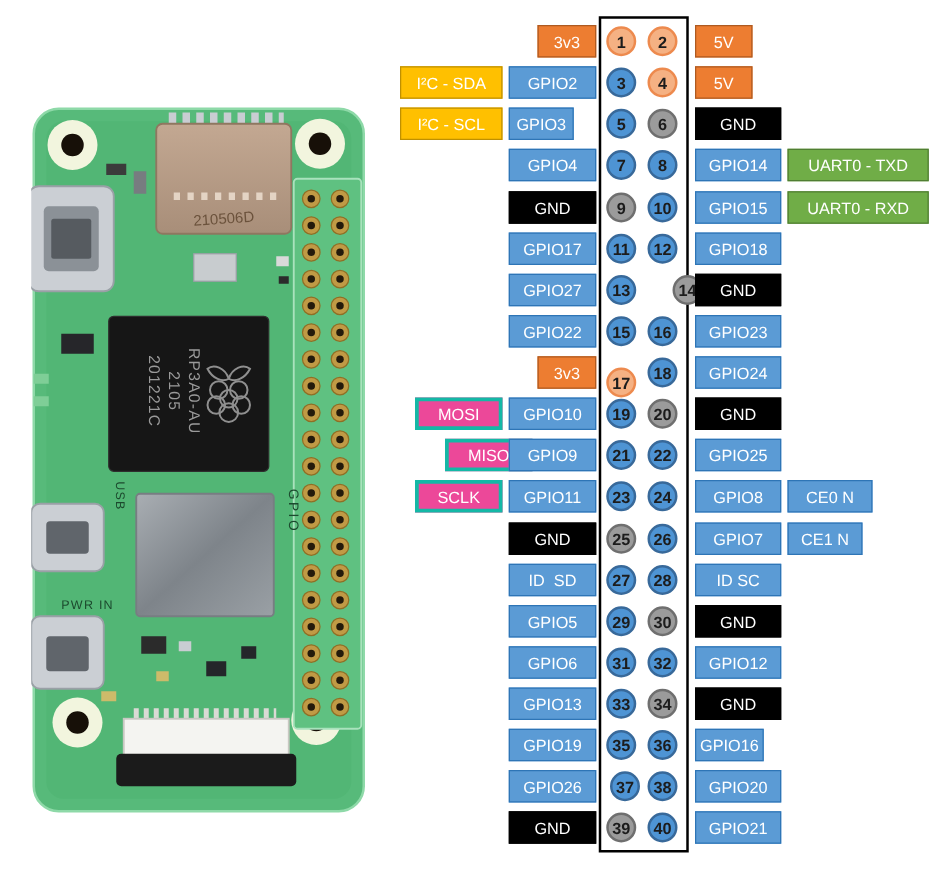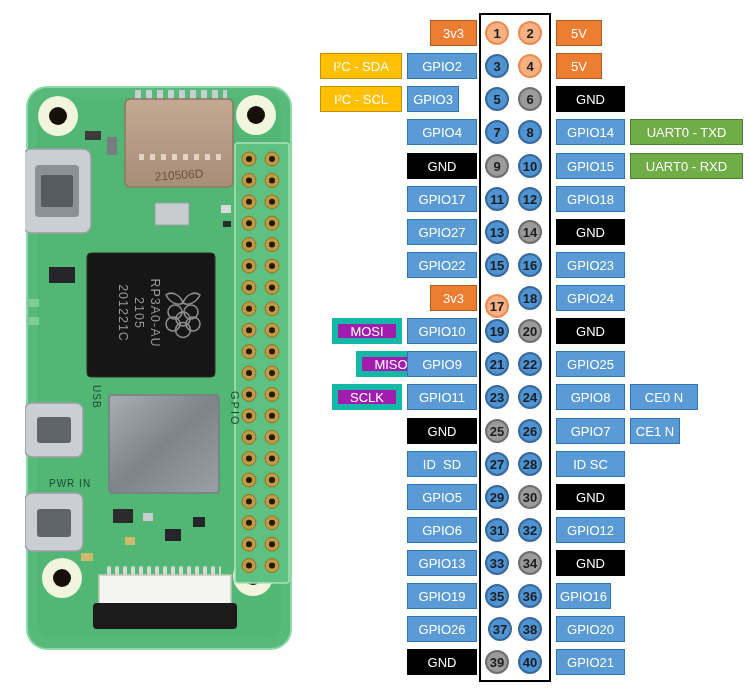--- a/index.html
+++ b/index.html
@@ -12,21 +12,21 @@
     position:absolute;left:479px;top:13px;width:72px;height:669px;
     background:#ffffff;border:2px solid #000000;box-sizing:border-box;
   }
   
   .lbl{
     position:absolute;height:26px;box-sizing:border-box;
     display:flex;align-items:center;justify-content:center;
     color:#ffffff;font-size:13px;line-height:1;white-space:pre;
   }
   .box-blue{background:#5B9BD5;border:1px solid #2E75B6;}
-  .box-darkblue{background:#a21caf;border:6px solid #14b8a6;}
+  .box-darkblue{background:#ec4899;border:3px solid #14b8a6;}
   .box-yellow{background:#FFC000;border:1px solid #BF9000;}
   .box-orange{background:#ED7D31;border:1px solid #AE5A21;}
   .box-green{background:#70AD47;border:1px solid #507E32;}
   .box-black{background:#000000;border:1px solid #000000;}
   
   .pin{
     position:absolute;width:24px;height:24px;border-radius:50%;box-sizing:border-box;
     display:flex;align-items:center;justify-content:center;
     font-size:13px;font-weight:600;color:#1c1c1c;
   }
@@ -250,21 +250,21 @@
       <div class="pin pin-gnd" style="left: 485px; top: 154px;">9</div>
       <div class="pin pin-gpio" style="left: 518px; top: 154px;">10</div>
       <div class="lbl box-blue" style="left: 556px; top: 153px; width: 69px;">GPIO15</div>
       <div class="lbl box-green" style="left: 630px; top: 153px; width: 113px;">UART0 - RXD</div>
       <div class="lbl box-blue" style="left: 407px; top: 186px; width: 70px;">GPIO17</div>
       <div class="pin pin-gpio" style="left: 485px; top: 187px;">11</div>
       <div class="pin pin-gpio" style="left: 518px; top: 187px;">12</div>
       <div class="lbl box-blue" style="left: 556px; top: 186px; width: 69px;">GPIO18</div>
       <div class="lbl box-blue" style="left: 407px; top: 219px; width: 70px;">GPIO27</div>
       <div class="pin pin-gpio" style="left: 485px; top: 220px;">13</div>
-      <div class="pin pin-gnd" style="left: 518px; top: 220px;">14</div>
+      <div class="pin pin-gnd" style="left: 538px; top: 220px;">14</div>
       <div class="lbl box-black" style="left: 556px; top: 219px; width: 69px;">GND</div>
       <div class="lbl box-blue" style="left: 407px; top: 252px; width: 70px;">GPIO22</div>
       <div class="pin pin-gpio" style="left: 485px; top: 253px;">15</div>
       <div class="pin pin-gpio" style="left: 518px; top: 253px;">16</div>
       <div class="lbl box-blue" style="left: 556px; top: 252px; width: 69px;">GPIO23</div>
       <div class="lbl box-orange" style="left: 430px; top: 285px; width: 47px;">3v3</div>
       <div class="pin pin-power" style="left: 485px; top: 294px;">17</div>
       <div class="pin pin-gpio" style="left: 518px; top: 286px;">18</div>
       <div class="lbl box-blue" style="left: 556px; top: 285px; width: 69px;">GPIO24</div>
       <div class="lbl box-darkblue" style="left: 332px; top: 318px; width: 70px;">MOSI</div>
@@ -280,21 +280,21 @@
       <div class="lbl box-darkblue" style="left: 332px; top: 384px; width: 70px;">SCLK</div>
       <div class="lbl box-blue" style="left: 407px; top: 384px; width: 70px;">GPIO11</div>
       <div class="pin pin-gpio" style="left: 485px; top: 385px;">23</div>
       <div class="pin pin-gpio" style="left: 518px; top: 385px;">24</div>
       <div class="lbl box-blue" style="left: 556px; top: 384px; width: 69px;">GPIO8</div>
       <div class="lbl box-blue" style="left: 630px; top: 384px; width: 68px;">CE0 N</div>
       <div class="lbl box-black" style="left: 407px; top: 418px; width: 70px;">GND</div>
       <div class="pin pin-gnd" style="left: 485px; top: 419px;">25</div>
       <div class="pin pin-gpio" style="left: 518px; top: 419px;">26</div>
       <div class="lbl box-blue" style="left: 556px; top: 418px; width: 69px;">GPIO7</div>
-      <div class="lbl box-blue" style="left: 630px; top: 418px; width: 50px;">CE1 N</div>
+      <div class="lbl box-blue" style="left: 630px; top: 418px; width: 60px;">CE1 N</div>
       <div class="lbl box-blue" style="left: 407px; top: 451px; width: 70px;">ID  SD</div>
       <div class="pin pin-gpio" style="left: 485px; top: 452px;">27</div>
       <div class="pin pin-gpio" style="left: 518px; top: 452px;">28</div>
       <div class="lbl box-blue" style="left: 556px; top: 451px; width: 69px;">ID SC</div>
       <div class="lbl box-blue" style="left: 407px; top: 484px; width: 70px;">GPIO5</div>
       <div class="pin pin-gpio" style="left: 485px; top: 485px;">29</div>
       <div class="pin pin-gnd" style="left: 518px; top: 485px;">30</div>
       <div class="lbl box-black" style="left: 556px; top: 484px; width: 69px;">GND</div>
       <div class="lbl box-blue" style="left: 407px; top: 517px; width: 70px;">GPIO6</div>
       <div class="pin pin-gpio" style="left: 485px; top: 518px;">31</div>

